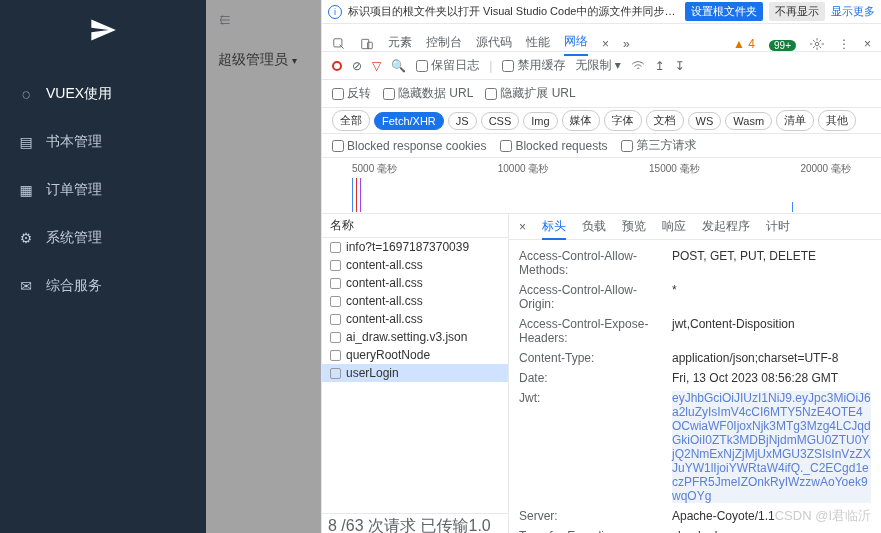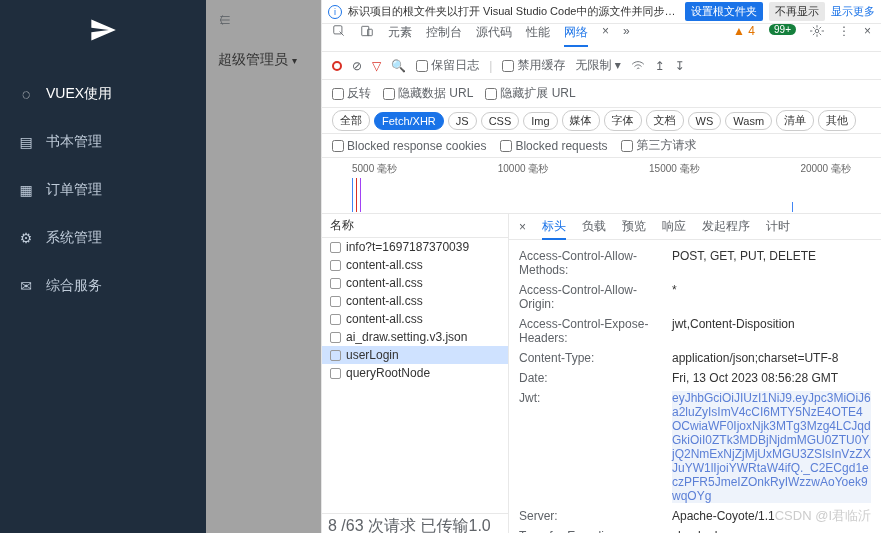--- a/index.html
+++ b/index.html
@@ -13,21 +13,21 @@
 .nav-item .icn{width:16px;margin-right:12px;display:inline-flex;justify-content:center}
 .col2{width:116px;background:#a3a3a3;border-right:1px solid #e6e6e6;display:flex;flex-direction:column}
 .collapse{height:40px;display:flex;align-items:center;padding-left:12px;color:#666}
 .admin{height:40px;display:flex;align-items:center;padding-left:12px;color:#333;font-size:14px}
 .dev{flex:1;display:flex;flex-direction:column;color:#333;min-width:0}
 .bar{display:flex;align-items:center;height:24px;padding:0 6px;border-bottom:1px solid #e8e8e8;gap:6px;font-size:11px;white-space:nowrap}
 .info-icn{width:14px;height:14px;border:1px solid #1a73e8;border-radius:50%;color:#1a73e8;display:inline-flex;align-items:center;justify-content:center;font-size:9px}
 .btn{padding:2px 6px;background:#1a73e8;color:#fff;border-radius:2px}
 .btn-g{background:#e8e8e8;color:#333}
 .link{color:#1a73e8}
-.tabs{display:flex;align-items:flex-start;height:28px;border-bottom:1px solid #e8e8e8;gap:14px;padding:0 10px;color:#5f6368}
+.tabs{display:flex;align-items:flex-end;height:28px;border-bottom:1px solid #e8e8e8;gap:14px;padding:0 10px;color:#5f6368}
 .tab{cursor:pointer}
 .tab.act{color:#1a73e8;border-bottom:2px solid #1a73e8;padding-bottom:4px;margin-bottom:-5px}
 .sp{flex:1}
 .warn{color:#e37400}
 .badge{background:#15803d;color:#fff;border-radius:8px;padding:0 5px;font-size:10px}
 .toolbar{display:flex;align-items:center;height:28px;padding:0 10px;gap:10px;border-bottom:1px solid #e8e8e8;color:#5f6368}
 .rec{width:10px;height:10px;border:2px solid #d93025;border-radius:50%}
 .filter{display:flex;align-items:center;height:28px;padding:0 10px;gap:12px;border-bottom:1px solid #e8e8e8}
 .filter input{border:1px solid #ccc;padding:2px 4px;width:130px;font-size:11px}
 .chk{display:flex;align-items:center;gap:3px;color:#5f6368}
@@ -244,27 +244,27 @@
             <span>content-all.css</span>
           </div>
         <div class="row">
             <span class="ricon"></span>
             <span>content-all.css</span>
           </div>
         <div class="row">
             <span class="ricon"></span>
             <span>ai_draw.setting.v3.json</span>
           </div>
+        <div class="row">
+            <span class="ricon"></span>
+            <span>queryRootNode</span>
+          </div>
         <div class="row sel">
             <span class="ricon"></span>
             <span>userLogin</span>
-          </div>
-        <div class="row">
-            <span class="ricon"></span>
-            <span>queryRootNode</span>
           </div>
       </div>
       <div class="status">8 /63 次请求  已传输1.0 MB/4.0 MB</div>
     </div>
 
     <div class="detail">
       <div class="dtabs">
         <span>×</span>
         <span class="dtab act">标头</span>
         <span class="dtab">负载</span>

